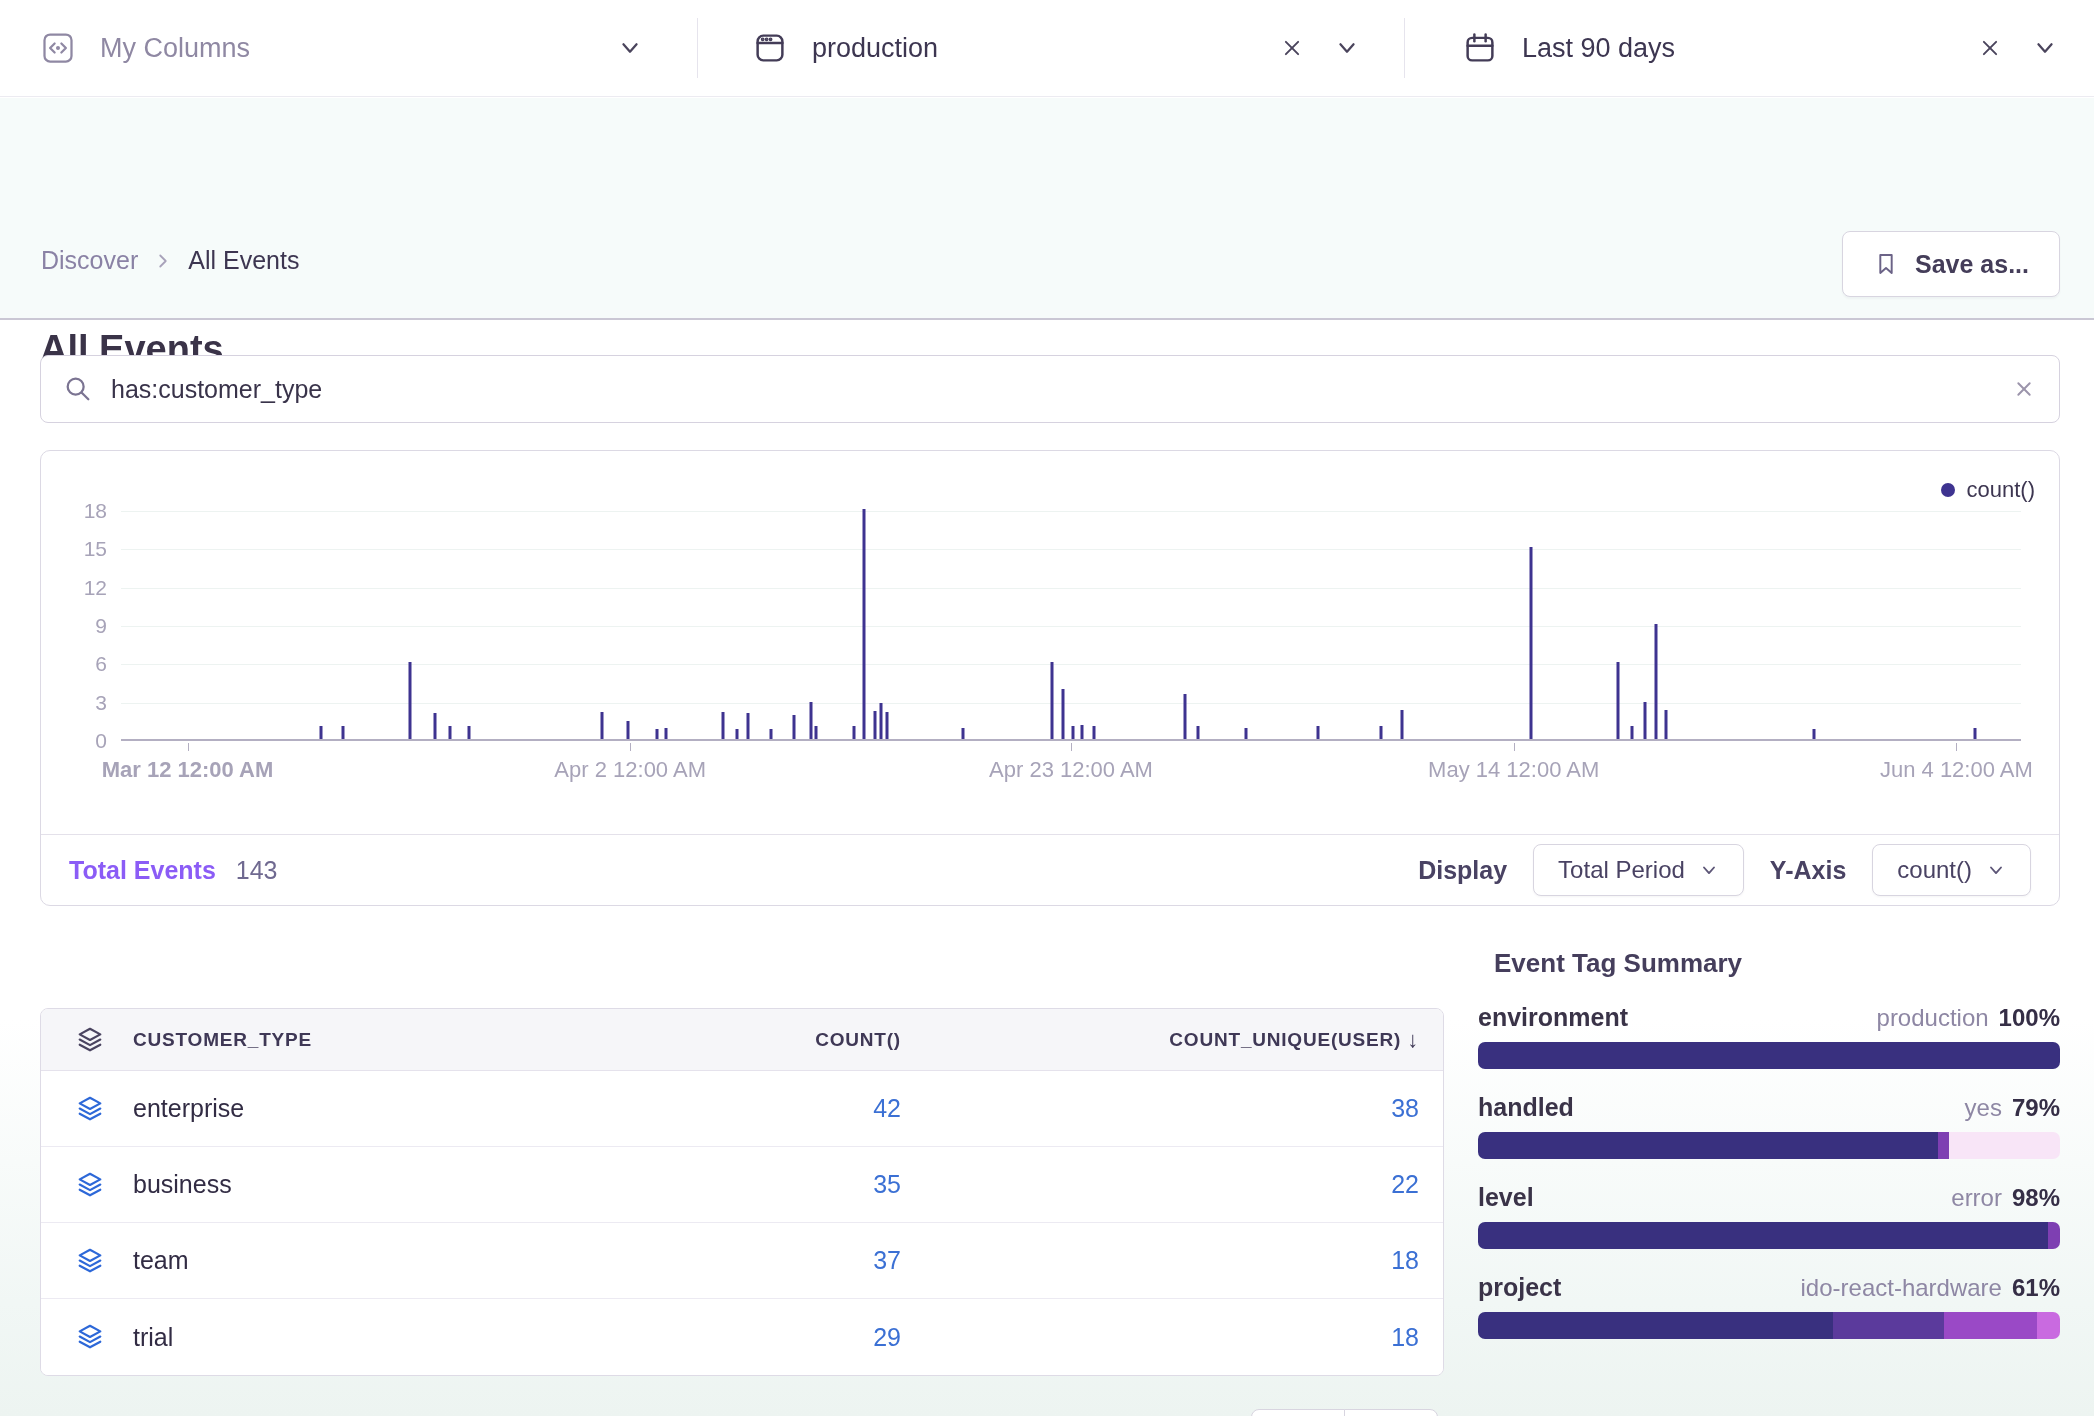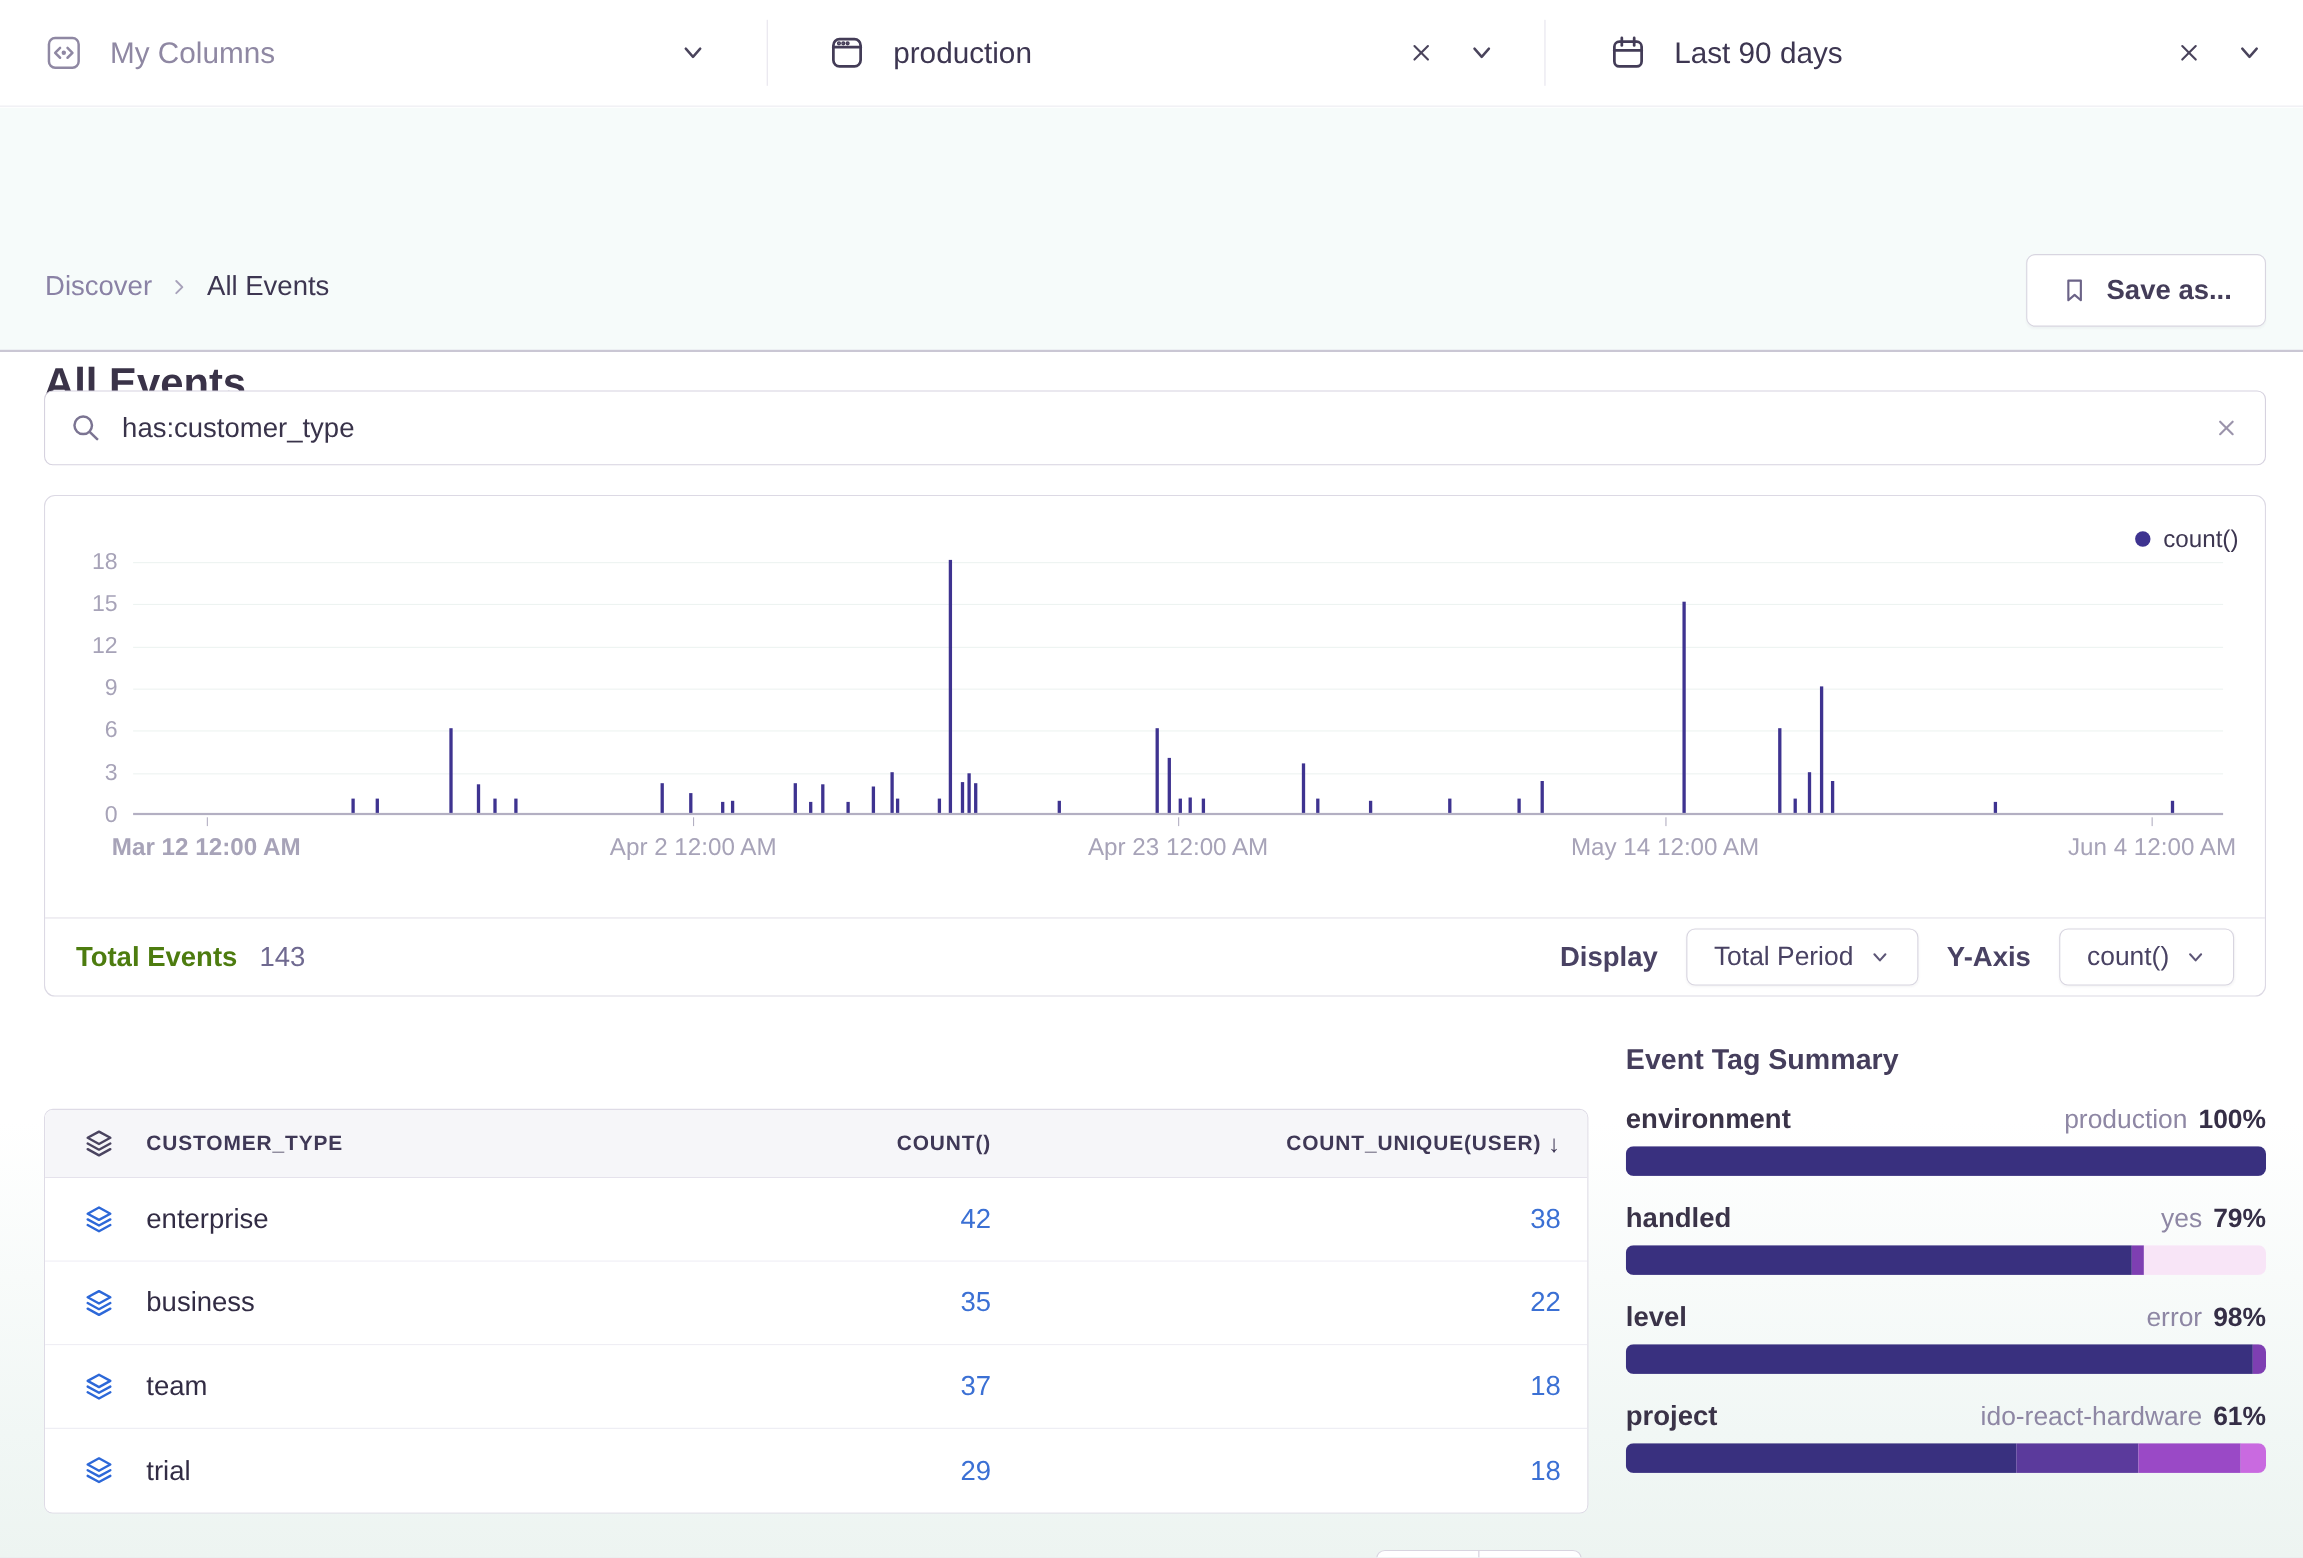--- a/index.html
+++ b/index.html
@@ -55,21 +55,21 @@
   .gridline { position:absolute; left:0; right:0; height:1px; background:#edf3f1; }
   .spike { position:absolute; bottom:0; width:3px; transform:translateX(-50%); }
   .ylabels { position:absolute; left:0; top:60px; width:66px; height:230px; }
   .ylabel { position:absolute; right:0; font-size:21px; color:#a7a3b8; text-align:right; transform:translateY(-50%); }
   .xtick { position:absolute; top:292px; width:1px; height:8px; background:#b3afc2; }
   .xlabel { position:absolute; top:306px; transform:translateX(-50%); font-size:22px; color:#a7a3b8; white-space:nowrap; }
   .chart-footer {
     position:absolute; left:0; right:0; bottom:0; height:71px; border-top:1px solid #e4e1ea;
     display:flex; align-items:center; padding:0 28px;
   }
-  .cf-total-label { font-size:25px; font-weight:bold; color:#4d7c0f; }
+  .cf-total-label { font-size:25px; font-weight:bold; color:#8b5cf6; }
   .cf-total-value { font-size:25px; color:#6f6990; margin-left:20px; }
   .cf-right { margin-left:auto; display:flex; align-items:center; gap:26px; }
   .cf-ctl-label { font-size:25px; font-weight:bold; color:#494263; }
   .dd-btn {
     height:52px; background:#fff; border:1px solid #d8d5e0; border-radius:8px;
     display:flex; align-items:center; gap:14px; padding:0 24px; cursor:pointer;
     font-size:24px; color:#494263; box-shadow:0 1px 2px rgba(60,52,80,0.05); white-space:nowrap;
   }
 
   
@@ -92,21 +92,21 @@
   .td-count { right:calc(100% - 860px); }
   .td-unique { right:24px; }
 
   .pagination { position:absolute; left:1251px; top:1409px; display:flex; }
   .page-btn { width:94px; height:44px; background:#fff; border:1px solid #d8d5e0; cursor:pointer; }
   .page-btn.prev { border-radius:8px 0 0 8px; }
   .page-btn.next { border-radius:0 8px 8px 0; margin-left:-1px; }
 
   
   .tags { position:absolute; left:1478px; top:948px; width:582px; }
-  .tags-title { font-size:26px; font-weight:bold; color:#453e5c; }
+  .tags-title { font-size:26px; font-weight:bold; color:#453e5c;margin-left:16px; }
   .tagrow { margin-top:0; }
   .tagrow .meta { display:flex; align-items:baseline; font-size:25px; }
   .tag-key { font-weight:bold; color:#3a3348; }
   .tag-val { margin-left:auto; color:#8e87a4; font-size:24px; }
   .tag-pct { margin-left:10px; color:#352e46; font-weight:bold; font-size:24px; }
   .tagbar { margin-top:10px; height:27px; border-radius:7px; overflow:hidden; display:flex; cursor:pointer; }
   .tagseg { height:100%; }
 </style>
 </head>
 <body>

